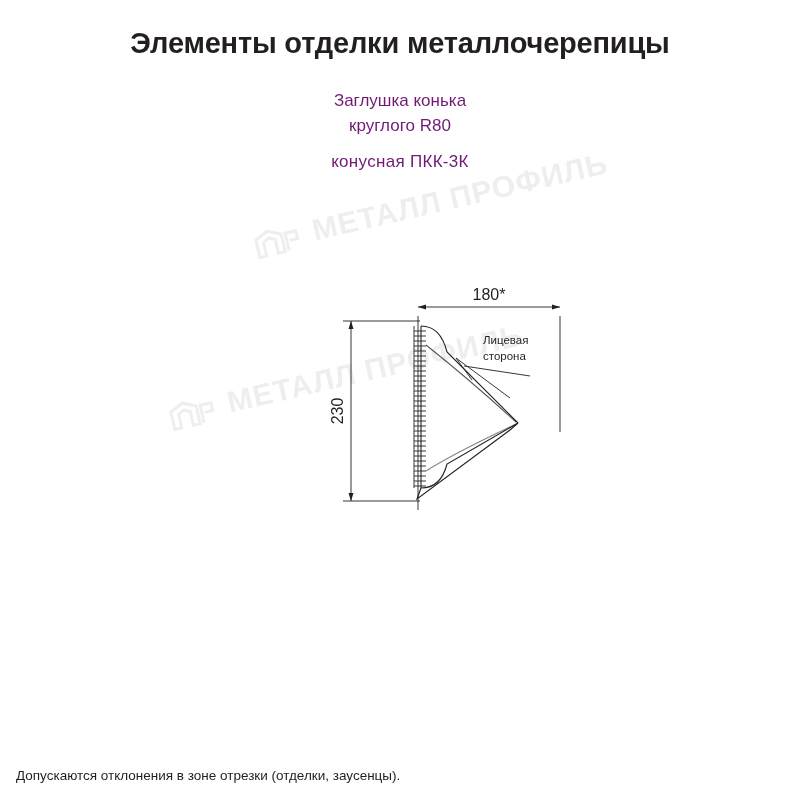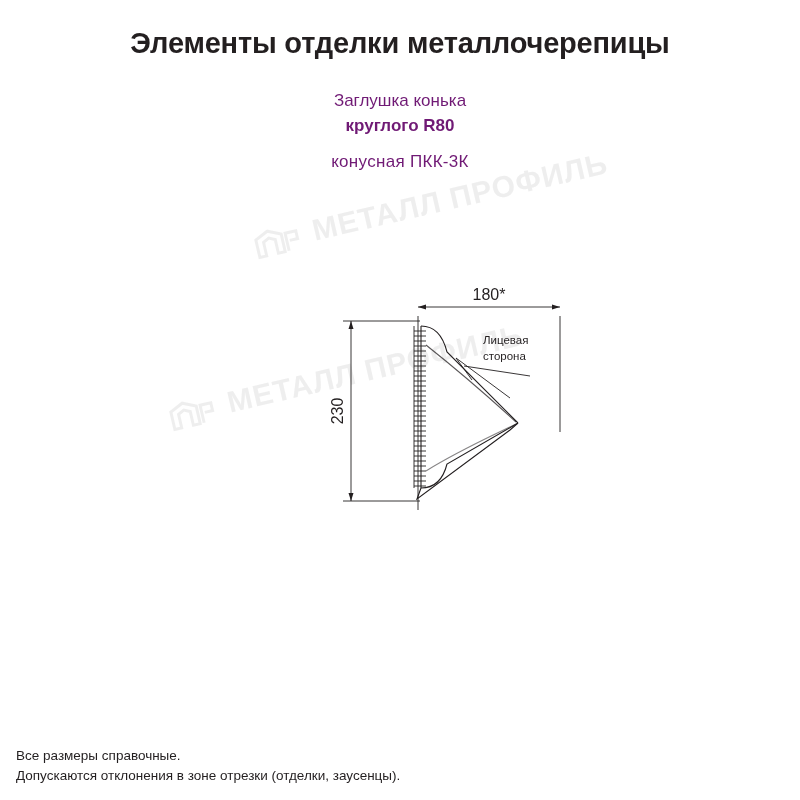--- a/index.html
+++ b/index.html
@@ -33,21 +33,21 @@
   }
   .subtitle {
     position: absolute;
     left: 0;
     width: 800px;
     text-align: center;
     font-size: 17px;
     color: #701a75;
   }
   .subtitle-1 { top: 91px; }
-  .subtitle-2 { top: 116px; font-weight: bold; }
+  .subtitle-2 { top: 116px; }
   .subtitle-3 { top: 152px; letter-spacing: 0.3px; }
 
   .drawing {
     position: absolute;
     left: 12px;
     top: 190px;
     width: 800px;
     height: 420px;
     padding-left: 28px;
   }
@@ -207,17 +207,16 @@
         <path d="M416 168 L432 190"></path>
         <path d="M424 176 L490 186"></path>
       </g>
       <text class="leader-label" x="443" y="154">Лицевая</text>
       <text class="leader-label" x="443" y="170">сторона</text>
 
     </svg>
   </div>
 
   <div class="footer">
-    <div>Все размеры справочные.</div>
     <div>Допускаются отклонения в зоне отрезки (отделки, заусенцы).</div>
   </div>
 
 </div>
 
 </body></html>

